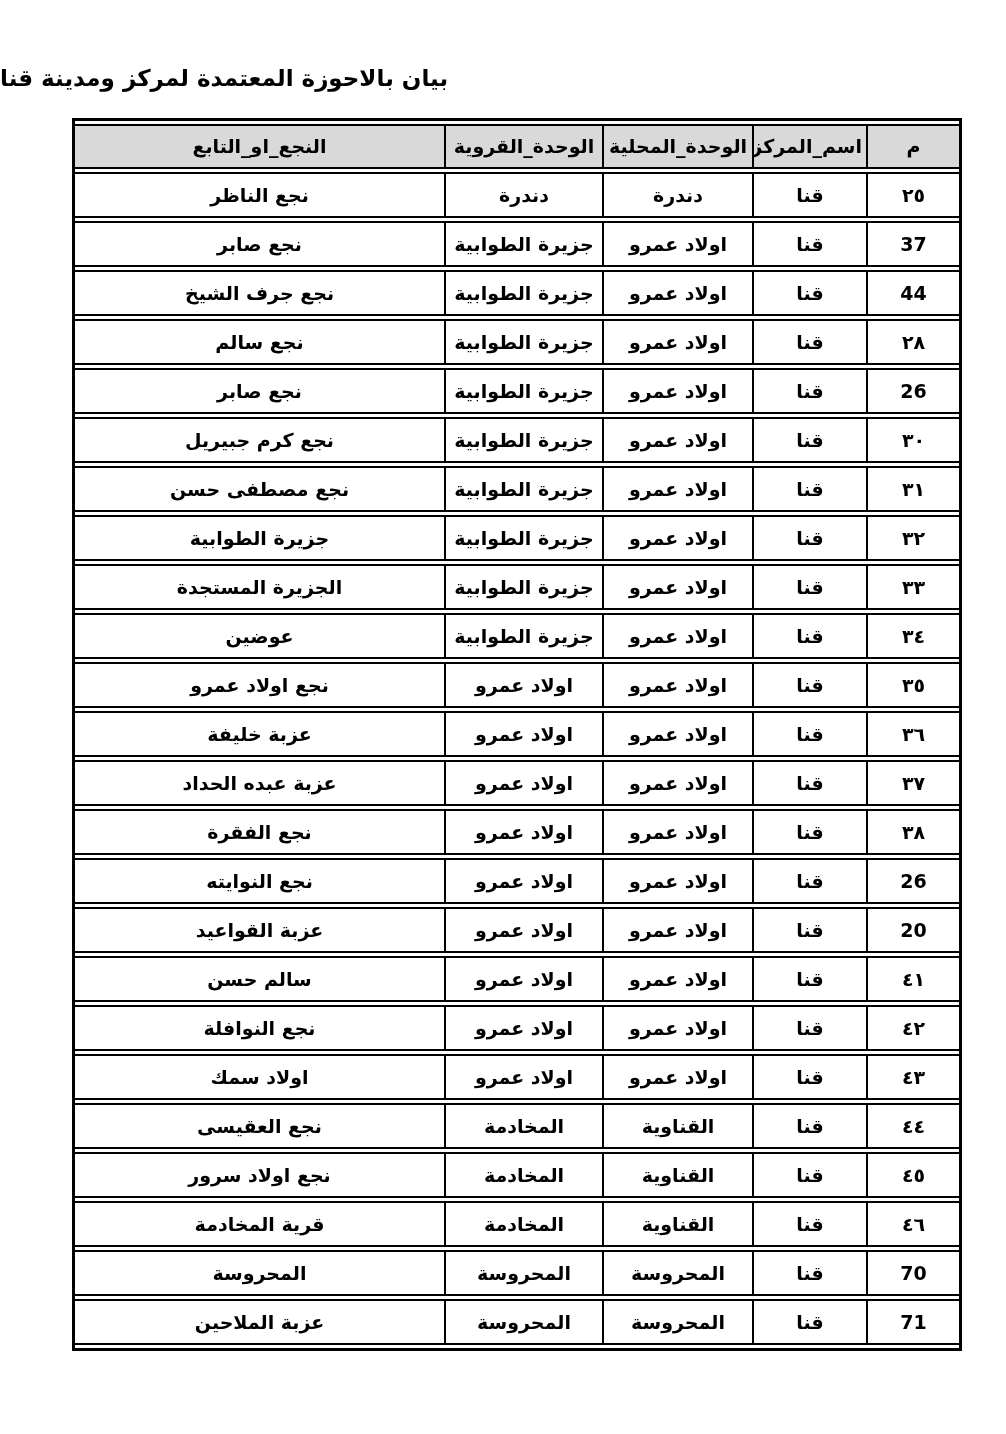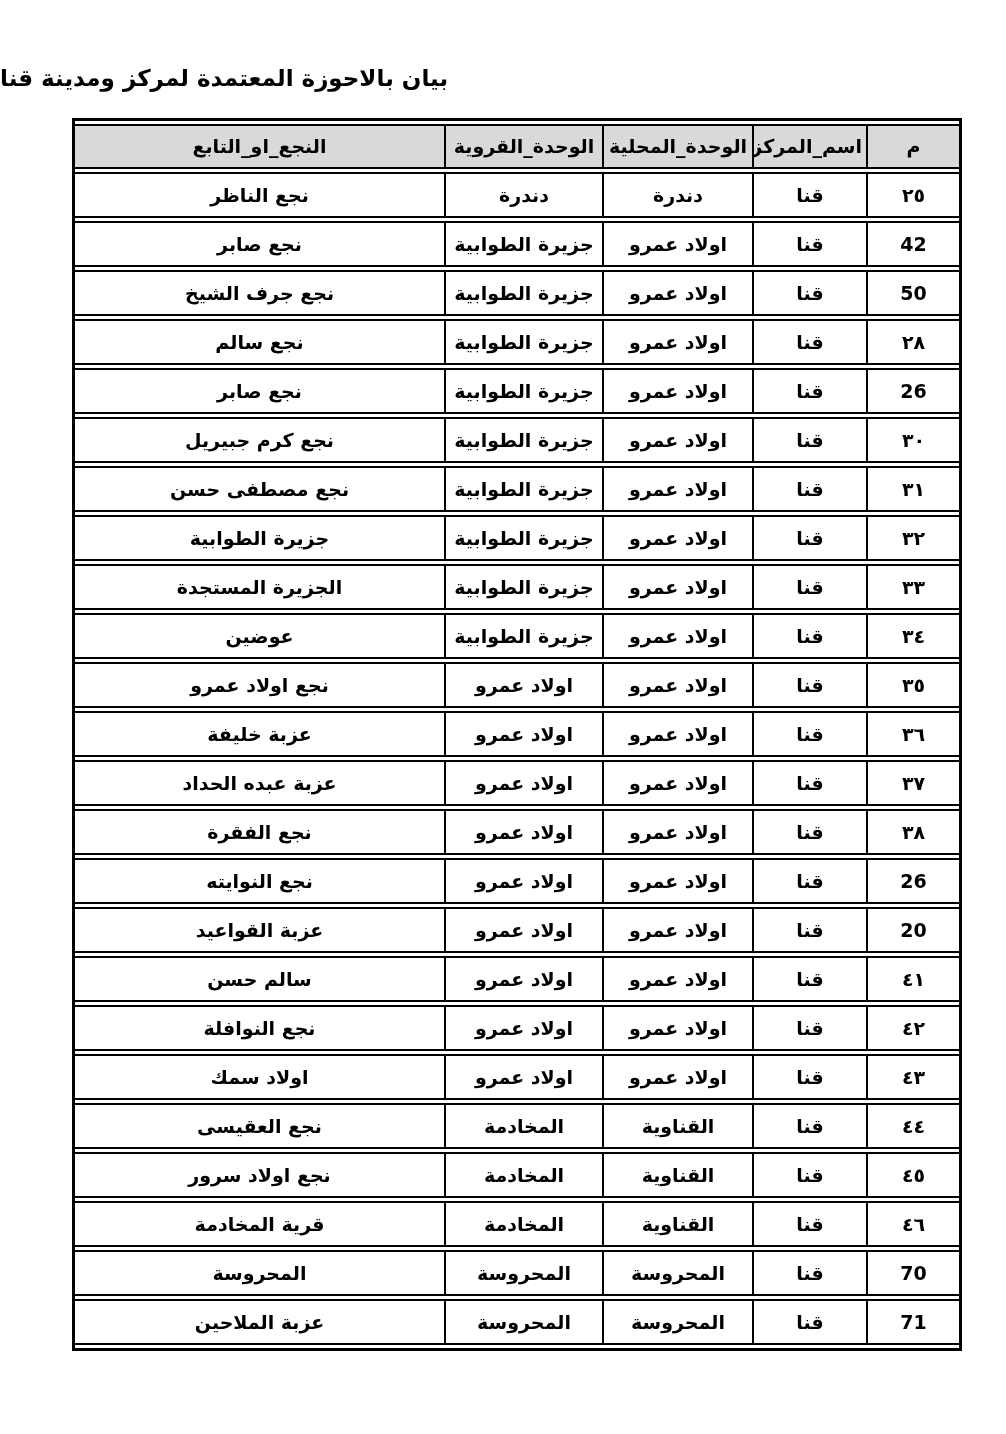--- a/index.html
+++ b/index.html
@@ -88,28 +88,28 @@
     </thead>
     <tbody id="table-body">
         <tr>
           <td>٢٥</td>
           <td>قنا</td>
           <td>دندرة</td>
           <td>دندرة</td>
           <td>نجع الناظر</td>
         </tr>
         <tr>
-          <td>42</td>
+          <td>37</td>
           <td>قنا</td>
           <td>اولاد عمرو</td>
           <td>جزيرة الطوابية</td>
           <td>نجع صابر</td>
         </tr>
         <tr>
-          <td>50</td>
+          <td>44</td>
           <td>قنا</td>
           <td>اولاد عمرو</td>
           <td>جزيرة الطوابية</td>
           <td>نجع جرف الشيخ</td>
         </tr>
         <tr>
           <td>٢٨</td>
           <td>قنا</td>
           <td>اولاد عمرو</td>
           <td>جزيرة الطوابية</td>

